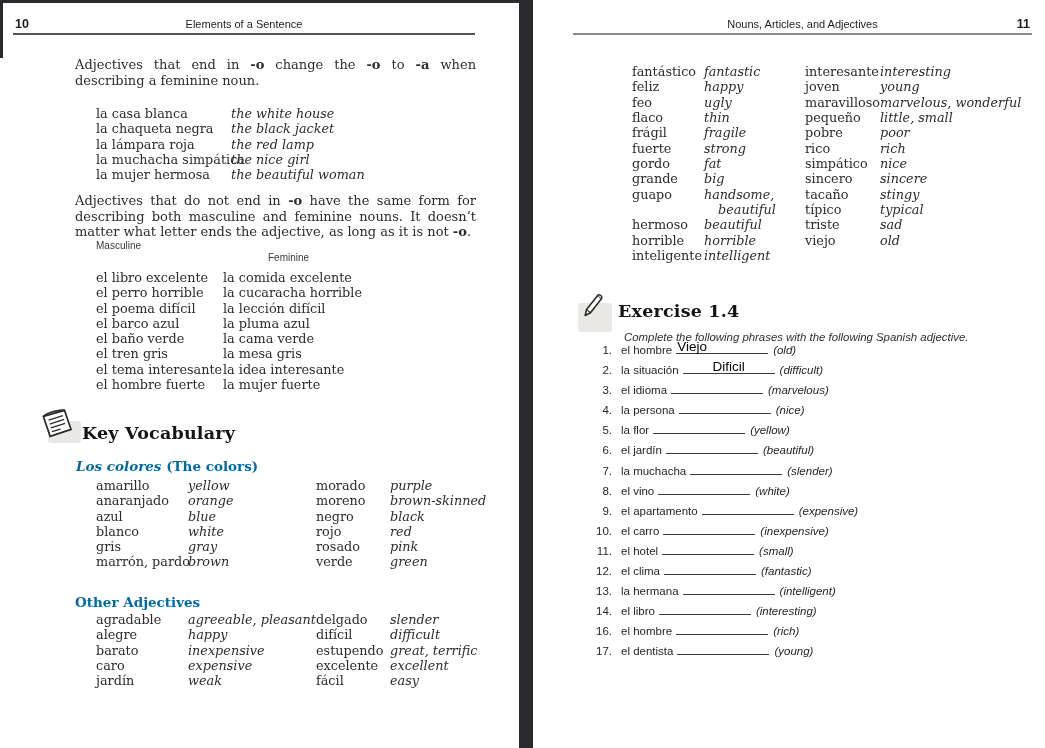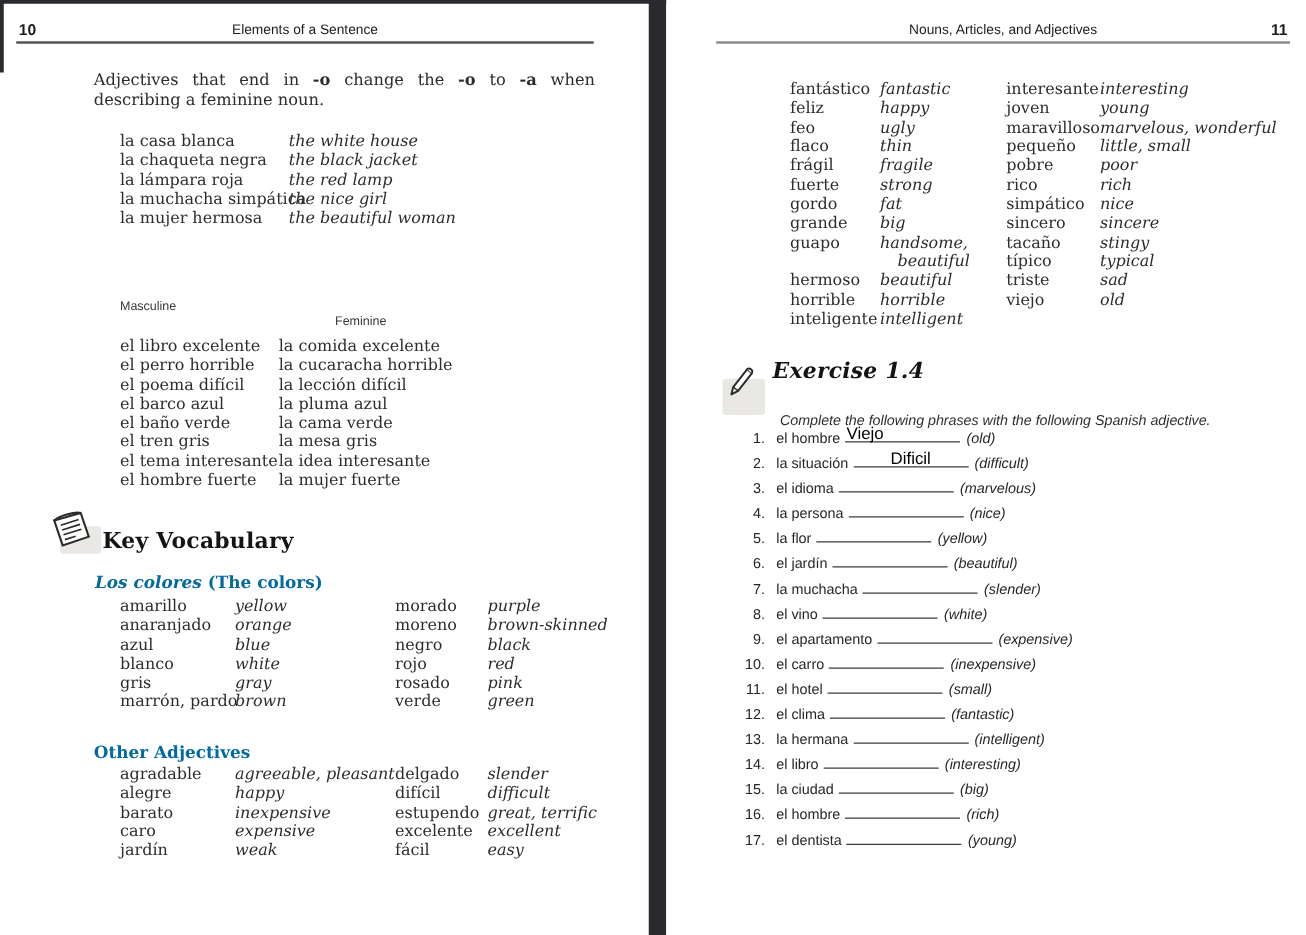--- a/index.html
+++ b/index.html
@@ -100,20 +100,21 @@
       <span>la lámpara roja</span>
       <span class="it">the red lamp</span>
 
       <span>la muchacha simpática</span>
       <span class="it">the nice girl</span>
 
       <span>la mujer hermosa</span>
       <span class="it">the beautiful woman</span>
     </div>
 
+  <div class="sec para" style="left:75px; top:193px; width:401px;"><span>Adjectives that do not end in </span><span class="b">-o</span><span> have the same form for describing both masculine and feminine nouns. It doesn’t matter what letter ends the adjective, as long as it is not </span><span class="b">-o</span><span>.</span></div>
 
   <span class="collabel" style="left:96px; top:240px;">Masculine</span>
   <span class="collabel" style="left:223px; top:252px;padding-left:45px;">Feminine</span>
 
   <div class="sec grid mf-grid" style="left:96px; top:270px;">
 
       <span>el libro excelente</span>
       <span>la comida excelente</span>
 
       <span>el perro horrible</span>
@@ -298,21 +299,21 @@
 
   <div class="icon-tile" style="left:45px; top:303px; width:34px; height:29px;"></div>
   <svg class="icon-svg" style="left:38px; top:286px;" width="40" height="44" viewBox="0 0 40 44">
     <g transform="rotate(38 20 22)">
       <path d="M17.5 8 L22.5 8 L22.5 26 L20 31.5 L17.5 26 Z" fill="#ffffff" stroke="#2b2b2b" stroke-width="1.6" stroke-linejoin="round"></path>
       <path d="M17.5 26 L22.5 26" stroke="#2b2b2b" stroke-width="1.2"></path>
       <path d="M19.3 29.5 L20.7 29.5 L20 31.5 Z" fill="#2b2b2b"></path>
       <path d="M17.5 8 C 18 5.5, 22 5.5, 22.5 8" fill="#ffffff" stroke="#2b2b2b" stroke-width="1.5"></path>
     </g>
   </svg>
-  <div class="sec sec-title" style="left:85px; top:287px;font-style:italic;">Exercise 1.4</div>
+  <div class="sec sec-title" style="left:85px; top:301px;">Exercise 1.4</div>
 
   <div class="sec ex-instruction" style="left:91px; top:331px;">Complete the following phrases with the following Spanish adjective.</div>
 
   <div class="sec ex-items" style="left:61px; top:343px; width:440px;">
 
       <div class="ex-item">
         <span class="ex-num">1.</span>
         <span class="ex-noun">el hombre</span>
         <span class="blank">
           <span class="answer ans-left">Viejo</span>
@@ -430,28 +431,20 @@
 
       <div class="ex-item">
         <span class="ex-num">14.</span>
         <span class="ex-noun">el libro</span>
         <span class="blank">
           <span class="answer"></span>
         </span>
         <span class="ex-hint">(interesting)</span>
       </div>
 
-      <div class="ex-item">
-        <span class="ex-num">15.</span>
-        <span class="ex-noun">la ciudad</span>
-        <span class="blank">
-          <span class="answer"></span>
-        </span>
-        <span class="ex-hint">(big)</span>
-      </div>
 
       <div class="ex-item">
         <span class="ex-num">16.</span>
         <span class="ex-noun">el hombre</span>
         <span class="blank">
           <span class="answer"></span>
         </span>
         <span class="ex-hint">(rich)</span>
       </div>
 

